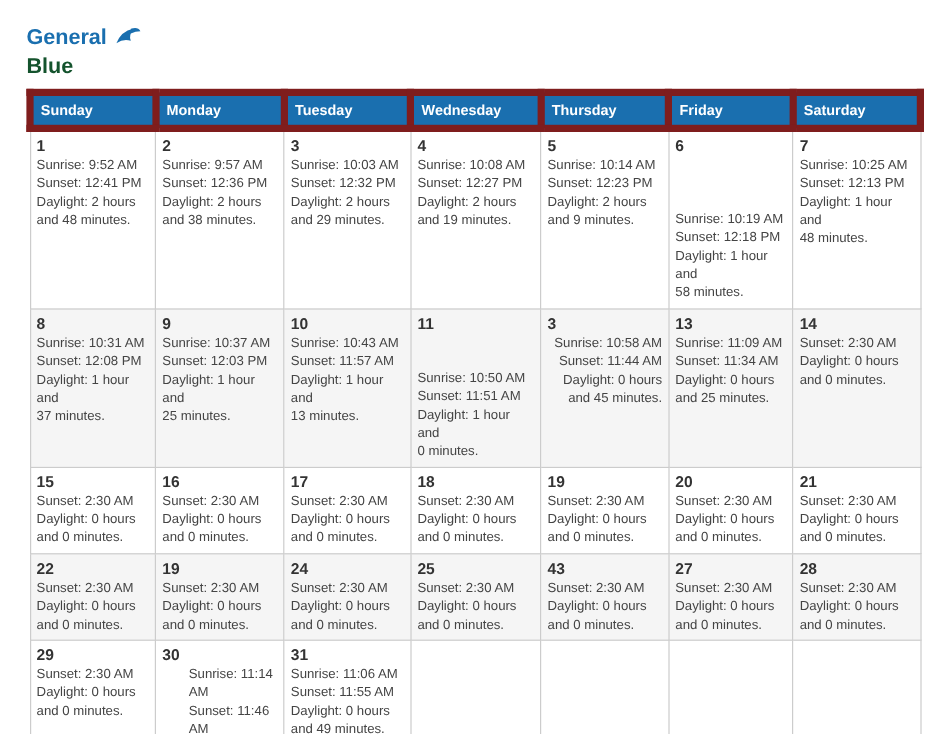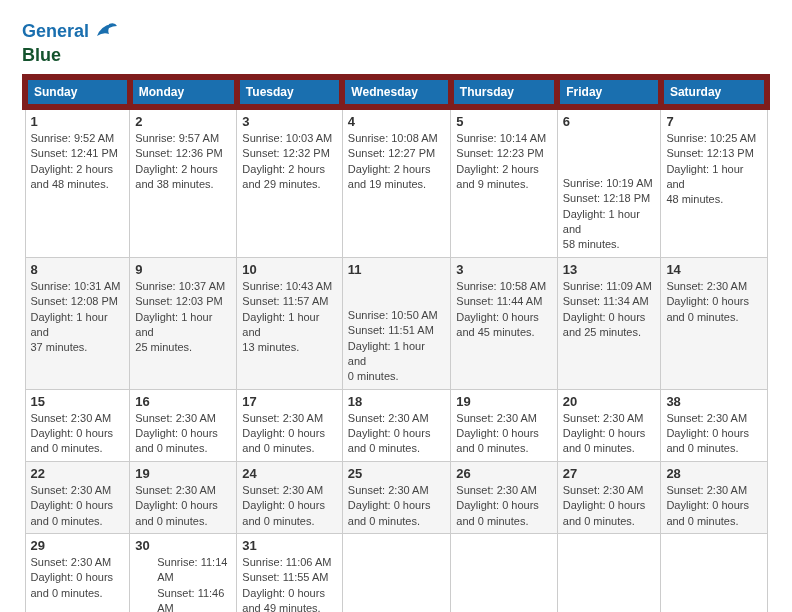--- a/index.html
+++ b/index.html
@@ -205,21 +205,21 @@
           </td>
           <td>
             <span class="day-num">11</span>
             <div class="day-info" style="white-space: pre-line; margin-top: 31px;">Sunrise: 10:50 AM
 Sunset: 11:51 AM
 Daylight: 1 hour and
 0 minutes.</div>
           </td>
           <td>
             <span class="day-num">3</span>
-            <div class="day-info" style="white-space: pre-line;">Sunrise: 10:58 AM
+            <div class="day-info" style="white-space: pre-line; text-align: right;">Sunrise: 10:58 AM
 Sunset: 11:44 AM
 Daylight: 0 hours
 and 45 minutes.</div>
           </td>
           <td>
             <span class="day-num">13</span>
             <div class="day-info" style="white-space: pre-line;">Sunrise: 11:09 AM
 Sunset: 11:34 AM
 Daylight: 0 hours
 and 25 minutes.</div>
@@ -262,21 +262,21 @@
 Daylight: 0 hours
 and 0 minutes.</div>
           </td>
           <td>
             <span class="day-num">20</span>
             <div class="day-info" style="white-space: pre-line;">Sunset: 2:30 AM
 Daylight: 0 hours
 and 0 minutes.</div>
           </td>
           <td>
-            <span class="day-num">38</span>
+            <span class="day-num">21</span>
             <div class="day-info" style="white-space: pre-line;">Sunset: 2:30 AM
 Daylight: 0 hours
 and 0 minutes.</div>
           </td>
         </tr>
         <tr>
           <td>
             <span class="day-num">22</span>
             <div class="day-info" style="white-space: pre-line;">Sunset: 2:30 AM
 Daylight: 0 hours
@@ -294,21 +294,21 @@
 Daylight: 0 hours
 and 0 minutes.</div>
           </td>
           <td>
             <span class="day-num">25</span>
             <div class="day-info" style="white-space: pre-line;">Sunset: 2:30 AM
 Daylight: 0 hours
 and 0 minutes.</div>
           </td>
           <td>
-            <span class="day-num">26</span>
+            <span class="day-num">43</span>
             <div class="day-info" style="white-space: pre-line;">Sunset: 2:30 AM
 Daylight: 0 hours
 and 0 minutes.</div>
           </td>
           <td>
             <span class="day-num">27</span>
             <div class="day-info" style="white-space: pre-line;">Sunset: 2:30 AM
 Daylight: 0 hours
 and 0 minutes.</div>
           </td>

